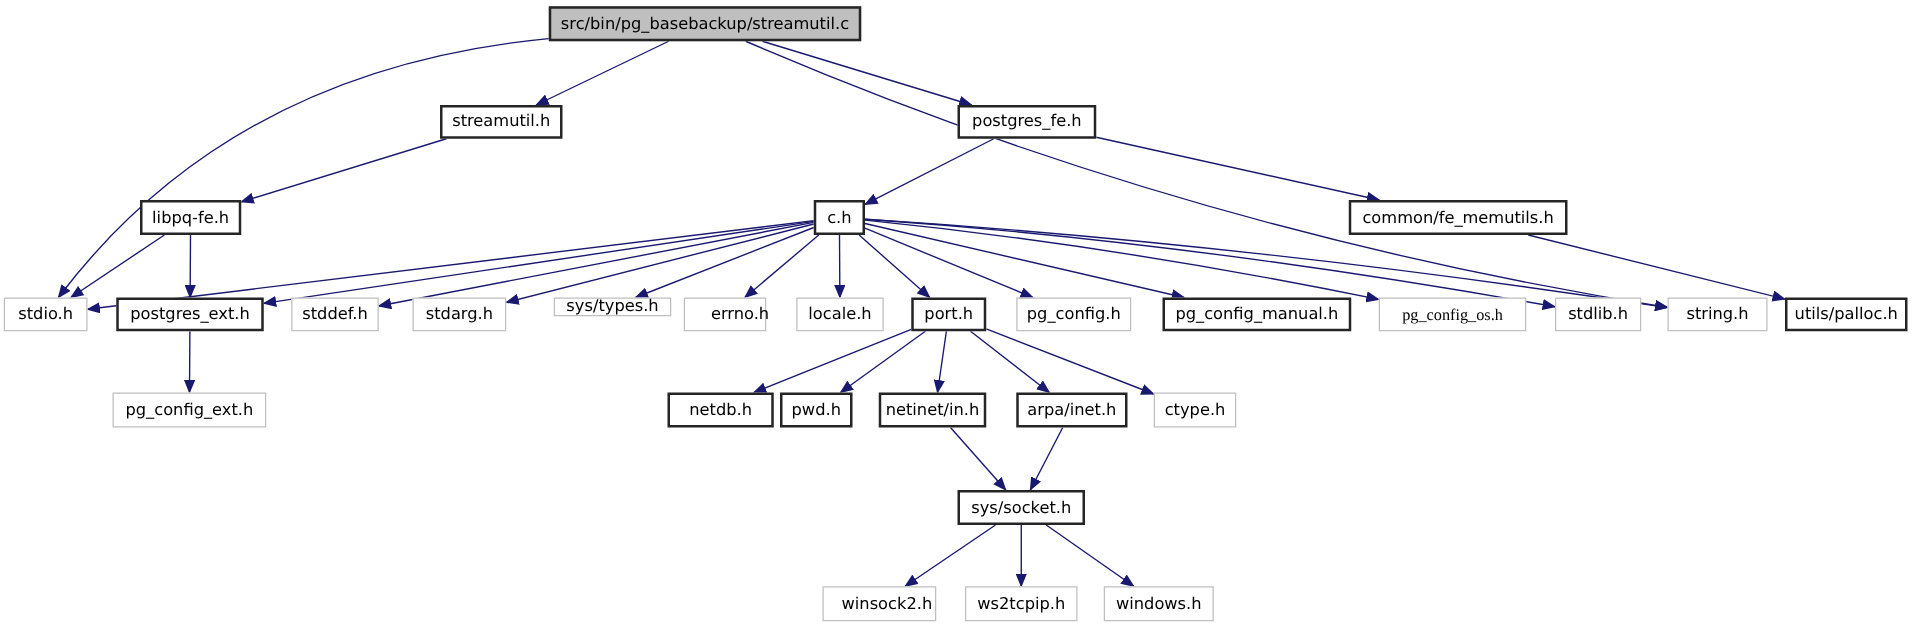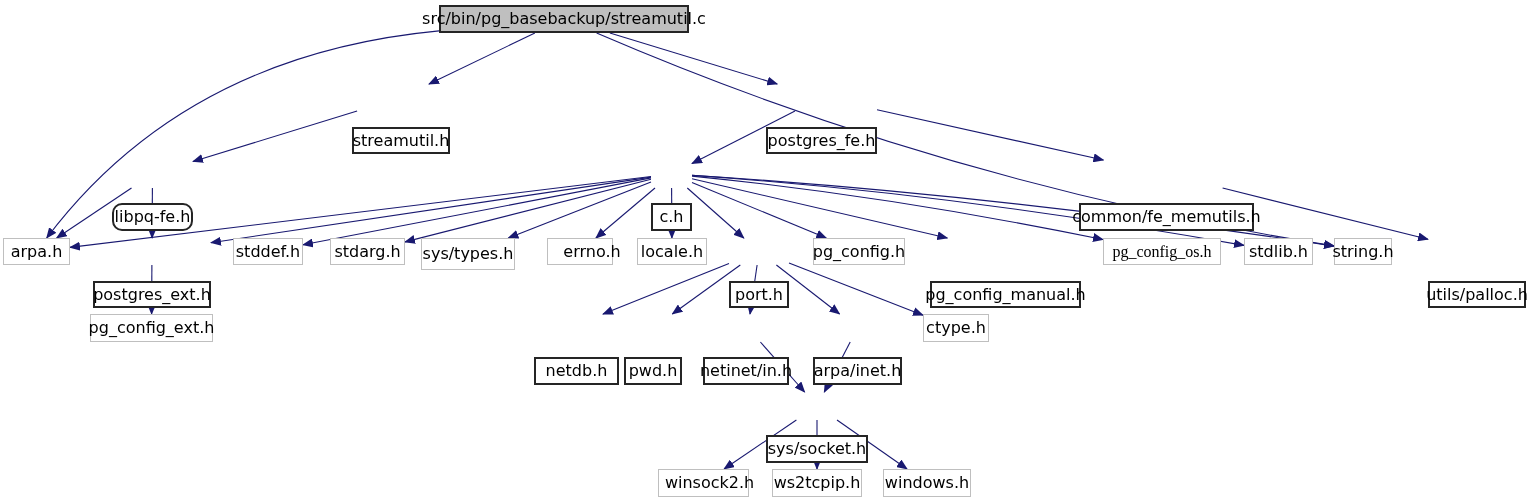--- a/index.html
+++ b/index.html
@@ -9,27 +9,27 @@
     background:#ffffff;
     font-family:"DejaVu Sans","Liberation Sans",sans-serif;
     overflow:hidden;
   }
   svg.edges{position:absolute;left:0;top:0;width:1536px;height:504px;}
   .node{
     position:absolute;
     display:flex;align-items:center;justify-content:center;
     background:var(--node-fill,#ffffff);
     color:var(--text,#000000);
-    font-size:16px;line-height:1;
+    font-size:13px;line-height:1;
     white-space:nowrap;
     box-sizing:border-box;
     z-index:2;
   }
   .node.plain{border:1px solid var(--plain-border,#bfbfbf);}
-  .node.doc{border:2px solid var(--doc-border,#252525);margin-top:43px;}
+  .node.doc{border:2px solid var(--doc-border,#252525);}
   .node.root{background:var(--root-fill,#bfbfbf);border:2px solid var(--doc-border,#252525);}
 </style>
 </head>
 <body>
 
 <div class="canvas" style="--edge: #191970; --text: #000000; --node-fill: #ffffff; --root-fill: #bfbfbf; --doc-border: #252525; --plain-border: #bfbfbf;">
   <svg class="edges" width="1536" height="504" viewBox="0 0 1536 504" xmlns="http://www.w3.org/2000/svg">
     <defs>
       <marker id="arrowhead" markerUnits="userSpaceOnUse" markerWidth="11" markerHeight="9" refX="10" refY="4.5" orient="auto">
         <path id="arrowhead-shape" d="M0,0 L11,4.5 L0,9 Z" fill="#191970"></path>
@@ -75,42 +75,42 @@
   <div id="nodes">
       <div class="node root" style="left: 439px; top: 5px; width: 250px; height: 28px;">
         <span>src/bin/pg_basebackup/streamutil.c</span>
       </div>
       <div class="node doc" style="left: 352px; top: 84px; width: 98px; height: 27px;">
         <span>streamutil.h</span>
       </div>
       <div class="node doc" style="left: 766px; top: 84px; width: 111px; height: 27px;">
         <span>postgres_fe.h</span>
       </div>
-      <div class="node doc" style="left: 112px; top: 160px; width: 81px; height: 28px; border-radius: 10px;">
+      <div class="node doc" style="left: 112px; top: 160px; width: 81px; height: 28px;">
         <span>libpq-fe.h</span>
       </div>
       <div class="node doc" style="left: 651px; top: 160px; width: 41px; height: 28px;">
         <span>c.h</span>
       </div>
       <div class="node doc" style="left: 1079px; top: 160px; width: 175px; height: 28px;">
         <span>common/fe_memutils.h</span>
       </div>
       <div class="node plain" style="left: 3px; top: 238px; width: 67px; height: 27px;">
-        <span>arpa.h</span>
+        <span>stdio.h</span>
       </div>
       <div class="node doc" style="left: 93px; top: 238px; width: 118px; height: 27px;">
         <span>postgres_ext.h</span>
       </div>
       <div class="node plain" style="left: 233px; top: 238px; width: 70px; height: 27px;">
         <span>stddef.h</span>
       </div>
       <div class="node plain" style="left: 330px; top: 238px; width: 75px; height: 27px;">
         <span>stdarg.h</span>
       </div>
-      <div class="node plain" style="left: 421px; top: 238px; width: 94px; height: 32px;">
+      <div class="node plain" style="left: 443px; top: 238px; width: 94px; height: 15px;">
         <span>sys/types.h</span>
       </div>
       <div class="node plain" style="left: 547px; top: 238px; width: 66px; height: 27px; padding-left: 24px;">
         <span>errno.h</span>
       </div>
       <div class="node plain" style="left: 637px; top: 238px; width: 70px; height: 27px;">
         <span>locale.h</span>
       </div>
       <div class="node doc" style="left: 729px; top: 238px; width: 60px; height: 27px;">
         <span>port.h</span>
@@ -120,21 +120,21 @@
       </div>
       <div class="node doc" style="left: 930px; top: 238px; width: 151px; height: 27px; align-items: center;">
         <span>pg_config_manual.h</span>
       </div>
       <div class="node plain" style="left: 1103px; top: 238px; width: 118px; height: 27px; font-family: Liberation Serif, serif;">
         <span>pg_config_os.h</span>
       </div>
       <div class="node plain" style="left: 1244px; top: 238px; width: 69px; height: 27px;">
         <span>stdlib.h</span>
       </div>
-      <div class="node plain" style="left: 1334px; top: 238px; width: 58px; height: 27px;">
+      <div class="node plain" style="left: 1334px; top: 238px; width: 80px; height: 27px;">
         <span>string.h</span>
       </div>
       <div class="node doc" style="left: 1428px; top: 238px; width: 98px; height: 27px;">
         <span>utils/palloc.h</span>
       </div>
       <div class="node plain" style="left: 90px; top: 314px; width: 123px; height: 28px;">
         <span>pg_config_ext.h</span>
       </div>
       <div class="node doc" style="left: 534px; top: 314px; width: 85px; height: 28px;">
         <span>netdb.h</span>

